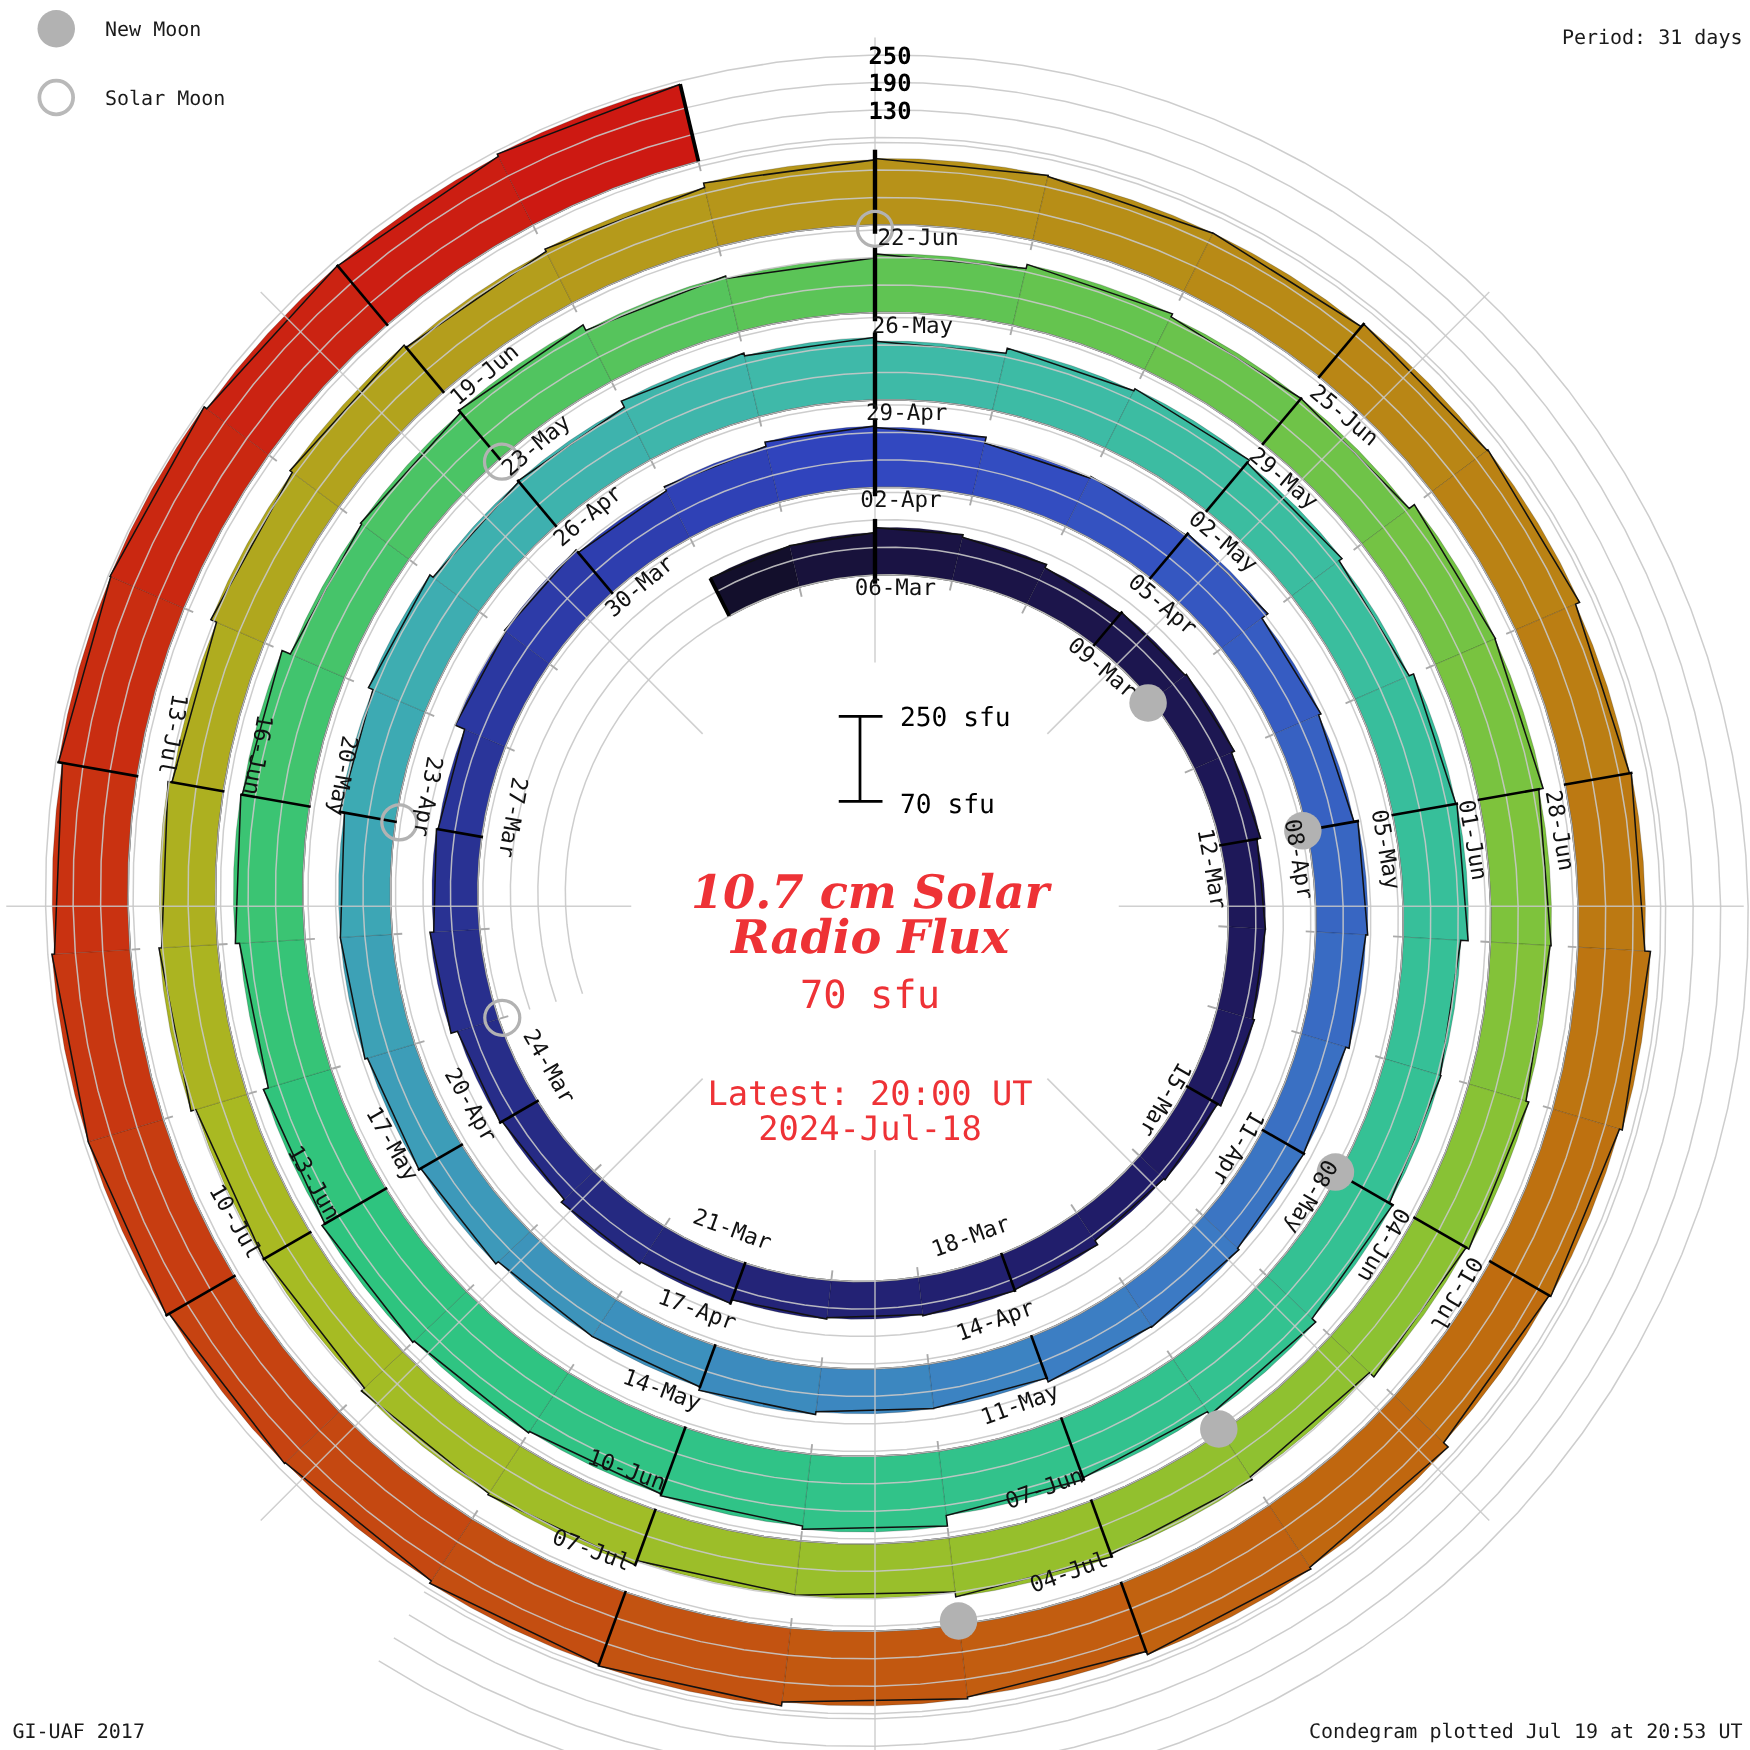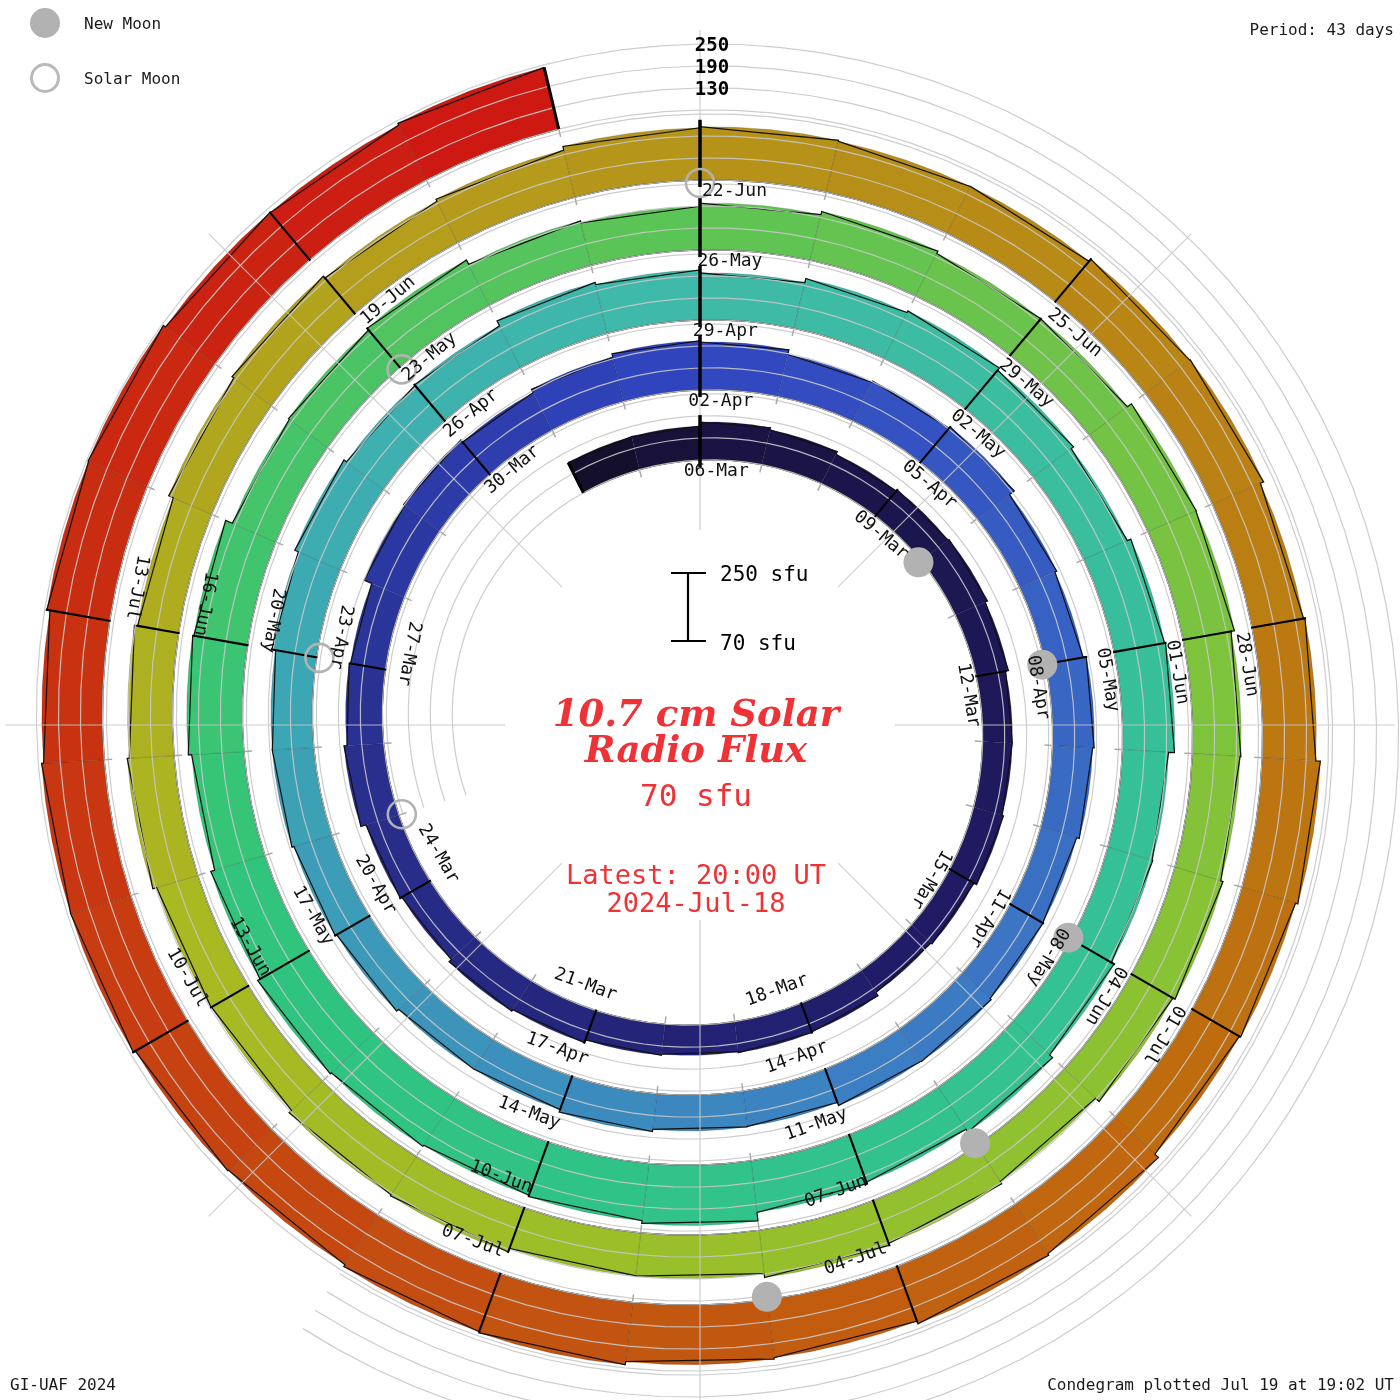--- a/index.html
+++ b/index.html
@@ -410,15 +410,15 @@
 
 <div class="legend-row" style="left:30px;top:8px;">
   <div class="moon-swatch moon-new"></div>
   <div class="legend-label">New Moon</div>
 </div>
 <div class="legend-row" style="left:30px;top:63px;">
   <div class="moon-swatch moon-full"></div>
   <div class="legend-label">Solar Moon</div>
 </div>
 
-<div class="corner" id="period-label">Period: 43 days</div>
-<div class="corner" id="footer-left">GI-UAF 2024</div>
-<div class="corner" id="footer-right">Condegram plotted Jul 19 at 19:02 UT</div>
+<div class="corner" id="period-label">Period: 31 days</div>
+<div class="corner" id="footer-left">GI-UAF 2017</div>
+<div class="corner" id="footer-right">Condegram plotted Jul 19 at 20:53 UT</div>
 
 </body></html>

